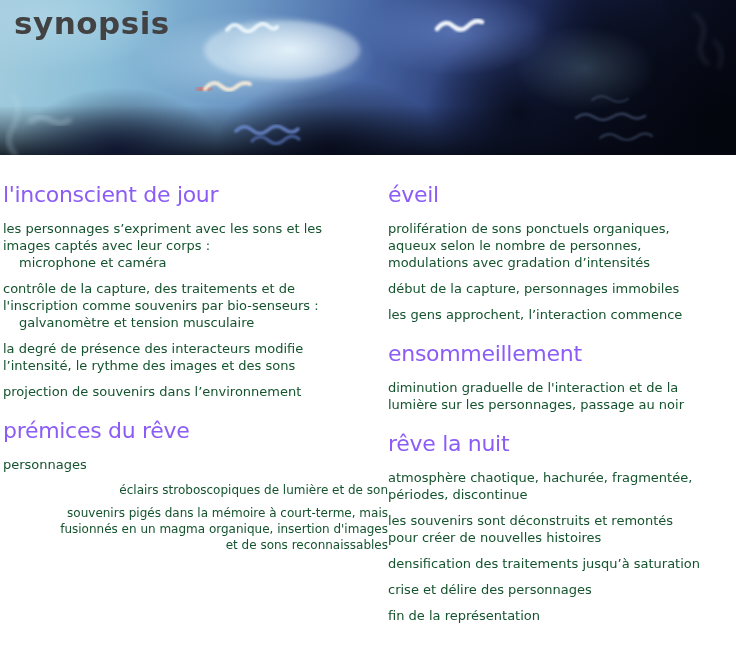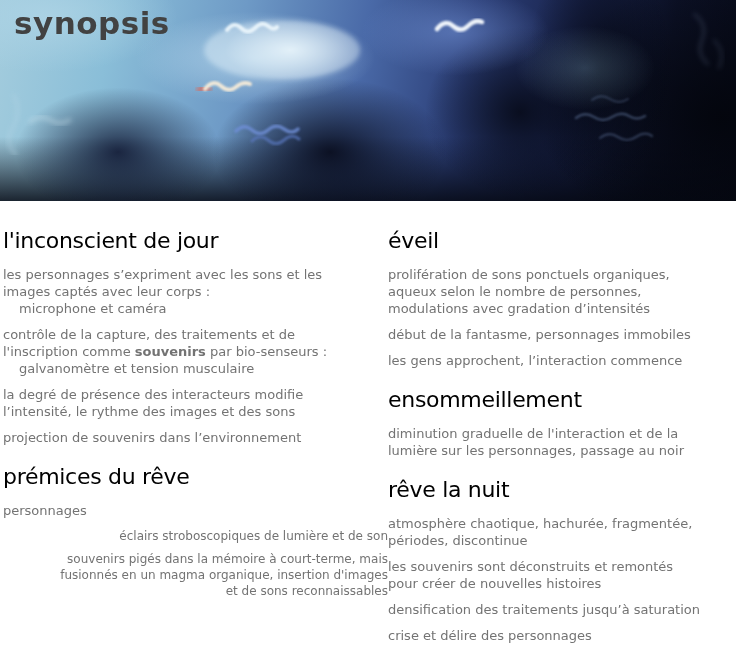--- a/index.html
+++ b/index.html
@@ -11,21 +11,21 @@
     width: 736px;
     height: 650px;
     overflow: hidden;
     font-family: "DejaVu Sans", "Liberation Sans", sans-serif;
   }
 
   
   .hero {
     position: relative;
     width: 736px;
-    height: 201px;
+    height: 155px;
     overflow: hidden;
     background:
       radial-gradient(ellipse 90px 42px at 290px 50px, rgba(232,244,251,0.95), rgba(232,244,251,0) 72%),
       radial-gradient(ellipse 160px 62px at 255px 58px, rgba(190,221,240,0.70), rgba(190,221,240,0) 75%),
       radial-gradient(ellipse 170px 72px at 45px 16px, rgba(172,211,229,0.90), rgba(172,211,229,0) 78%),
       radial-gradient(ellipse 125px 58px at 455px 32px, rgba(116,148,216,0.55), rgba(116,148,216,0) 75%),
       radial-gradient(ellipse 100px 60px at 585px 68px, rgba(128,168,198,0.30), rgba(128,168,198,0) 70%),
       radial-gradient(ellipse 135px 85px at 118px 152px, rgba(12,18,45,0.85), rgba(12,18,45,0) 76%),
       radial-gradient(ellipse 150px 95px at 330px 152px, rgba(6,9,24,0.90), rgba(6,9,24,0) 78%),
       radial-gradient(ellipse 125px 112px at 520px 112px, rgba(5,8,20,0.85), rgba(5,8,20,0) 76%),
@@ -58,40 +58,40 @@
   }
   .col { color: #3c3c3c; }
   .col-left  { width: 385px; flex: none; }
   .col-right { flex: 1; min-width: 0; }
 
   .col > h2.section-heading {
     margin: 18px 0 13px 0;
     font-size: 22px;
     font-weight: 400;
     letter-spacing: -0.3px;
-    color: #000000;
+    color: #8b5cf6;
     white-space: nowrap;
   }
   .col > h2.section-heading:first-child { margin-top: 0; }
 
   p.body {
     margin: 0 0 9px 0;
     font-size: 13px;
     line-height: 17px;
-    color: #737373;
+    color: #14532d;
   }
   p.body.small {
     font-size: 12px;
     line-height: 16px;
     margin-bottom: 7px;
     text-align: right;
   }
   .line { display: block; white-space: nowrap; }
   .line.indent { padding-left: 16px; }
-  p.body b { font-weight: bold; margin-top: 45px; }
+  p.body b { font-weight: normal; margin-top: 45px; }
 </style>
 </head>
 <body>
 
 <div class="hero">
 
   <svg class="hero-squiggles" width="736" height="155" viewBox="0 0 736 155" aria-hidden="true">
     <defs>
       <filter id="b1" x="-30%" y="-30%" width="160%" height="160%">
           <feGaussianBlur stdDeviation="1.1"></feGaussianBlur>
@@ -166,21 +166,21 @@
       </p>
     </div>
   <div class="col col-right" id="col-right">
       <h2 class="section-heading">éveil</h2>
       <p class="body">
         <span class="line"><span>prolifération de sons ponctuels organiques,</span></span>
         <span class="line"><span>aqueux selon le nombre de personnes,</span></span>
         <span class="line"><span>modulations avec gradation d’intensités</span></span>
       </p>
       <p class="body">
-        <span class="line"><span>début de la fantasme, personnages immobiles</span></span>
+        <span class="line"><span>début de la capture, personnages immobiles</span></span>
       </p>
       <p class="body">
         <span class="line"><span>les gens approchent, l’interaction commence</span></span>
       </p>
       <h2 class="section-heading">ensommeillement</h2>
       <p class="body">
         <span class="line"><span>diminution graduelle de l'interaction et de la</span></span>
         <span class="line"><span>lumière sur les personnages, passage au noir</span></span>
       </p>
       <h2 class="section-heading">rêve la nuit</h2>

